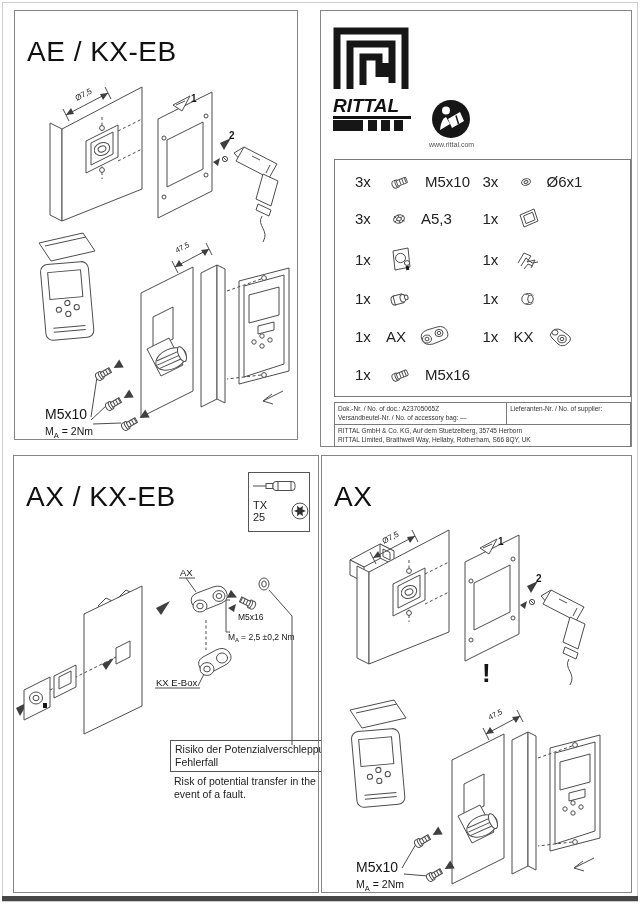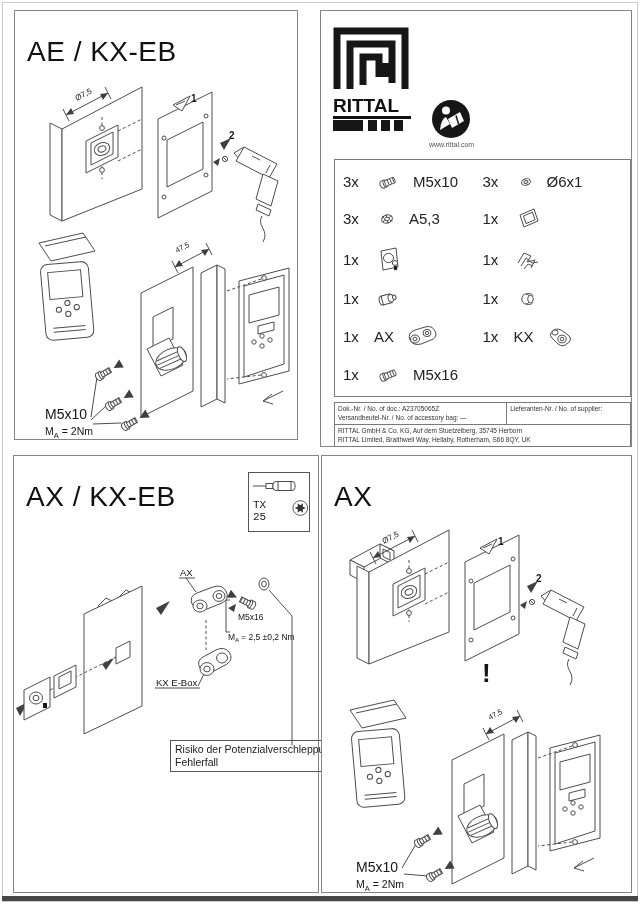--- a/index.html
+++ b/index.html
@@ -15,40 +15,40 @@
   svg{display:block;}
   .ln{stroke:#4d4d4d;stroke-width:1;fill:none;}
   .fw{stroke:#4d4d4d;stroke-width:1;fill:#ffffff;}
   .dash{stroke-dasharray:3 2.5;}
   .fa{fill:#3f3f3f;stroke:none;}
   .blk{fill:#161616;stroke:none;}
   text{fill:#151515;}
   .dg{position:absolute;left:0;}
   
   .logo{position:absolute;left:12px;top:12px;width:78px;}
-  .wordmark{font-size:19px;font-weight:bold;letter-spacing:0;color:#111;border-bottom:3px solid #111;padding:1px 0 0 0;line-height:1.05;}
+  .wordmark{font-size:19px;font-weight:bold;font-style:italic;letter-spacing:0;color:#111;border-bottom:3px solid #111;padding:1px 0 0 0;line-height:1.05;}
   .sz{position:absolute;right:10px;top:4px;text-align:right;}
   .sz .code{font-size:27px;line-height:1.1;}
   .sz .num{font-size:17px;line-height:1.1;}
   .manual{position:absolute;left:108px;top:88px;width:44px;text-align:center;}
   .site{font-size:7px;color:#555;margin-top:2px;}
-  .parts-box{position:absolute;left:13px;top:148px;width:297px;height:238px;border:1px solid #7a7a7a;box-sizing:border-box;display:flex;flex-direction:column;justify-content:space-around;padding:4px 8px;}
+  .parts-box{position:absolute;left:13px;top:148px;width:297px;height:238px;border:1px solid #7a7a7a;box-sizing:border-box;display:flex;flex-direction:column;justify-content:space-around;padding:4px 20px;}
   .prow{display:flex;}
   .pcell{flex:1;display:flex;align-items:center;gap:9px;}
   .qty,.pname,.pdesc{font-size:15px;color:#222;}
   .qty{min-width:22px;}
   .part-icon{flex:0 0 auto;}
   .doc-table{position:absolute;left:13px;top:391px;width:297px;border:1px solid #7a7a7a;box-sizing:border-box;font-size:6.5px;line-height:1.45;color:#333;}
   .doc-r1{display:flex;border-bottom:1px solid #7a7a7a;}
   .doc-c1{width:56%;border-right:1px solid #7a7a7a;padding:1px 3px;}
   .doc-c2{flex:1;padding:1px 3px;}
   .doc-r2{padding:1px 3px;}
   
   .toolbox{position:absolute;left:234px;top:16px;width:62px;height:60px;border:1px solid #555;box-sizing:border-box;}
-  .tx-row{display:flex;gap:9px;padding:2px 0 0 4px;font-family:Liberation Mono, monospace;}
+  .tx-row{display:flex;align-items:center;gap:9px;padding:2px 0 0 4px;}
   .tx-label{font-size:11px;color:#222;}
   .warning{position:absolute;left:112px;top:284px;width:192px;font-size:10.5px;line-height:1.25;color:#222;margin-left:44px;}
   .warning-de{border:1px solid #555;padding:2px 4px;}
   .warning-en{padding:3px 4px 0 4px;max-width:168px;}
 </style>
 </head>
 <body>
 
 <svg width="0" height="0" style="position:absolute" aria-hidden="true">
   <defs>
@@ -436,20 +436,21 @@
       <ellipse class="ln" cx="193" cy="113" rx="3.2" ry="2.9"></ellipse>
       <ellipse class="fw" cx="208" cy="102" rx="5.5" ry="5"></ellipse>
     </g>
     <text x="142" y="130" font-size="9.5">KX E-Box</text>
     <line class="ln" x1="141" y1="132" x2="186" y2="132"></line>
     <line class="ln" x1="184" y1="130" x2="190" y2="118"></line>
   </svg>
 
   <div class="warning">
     <div class="warning-de">Risiko der Potenzialverschleppung im Fehlerfall</div>
+    <div class="warning-en">Risk of potential transfer in the event of a fault.</div>
   </div>
 </section>
 
 <section class="quad q-br">
   <h1 class="title">AX</h1>
 
   <svg class="dg" style="top:40px" width="309" height="200" viewBox="0 0 309 200">
 
     <g>
       <polygon class="fw" points="28,64 58,48 72,55 42,71"></polygon>

